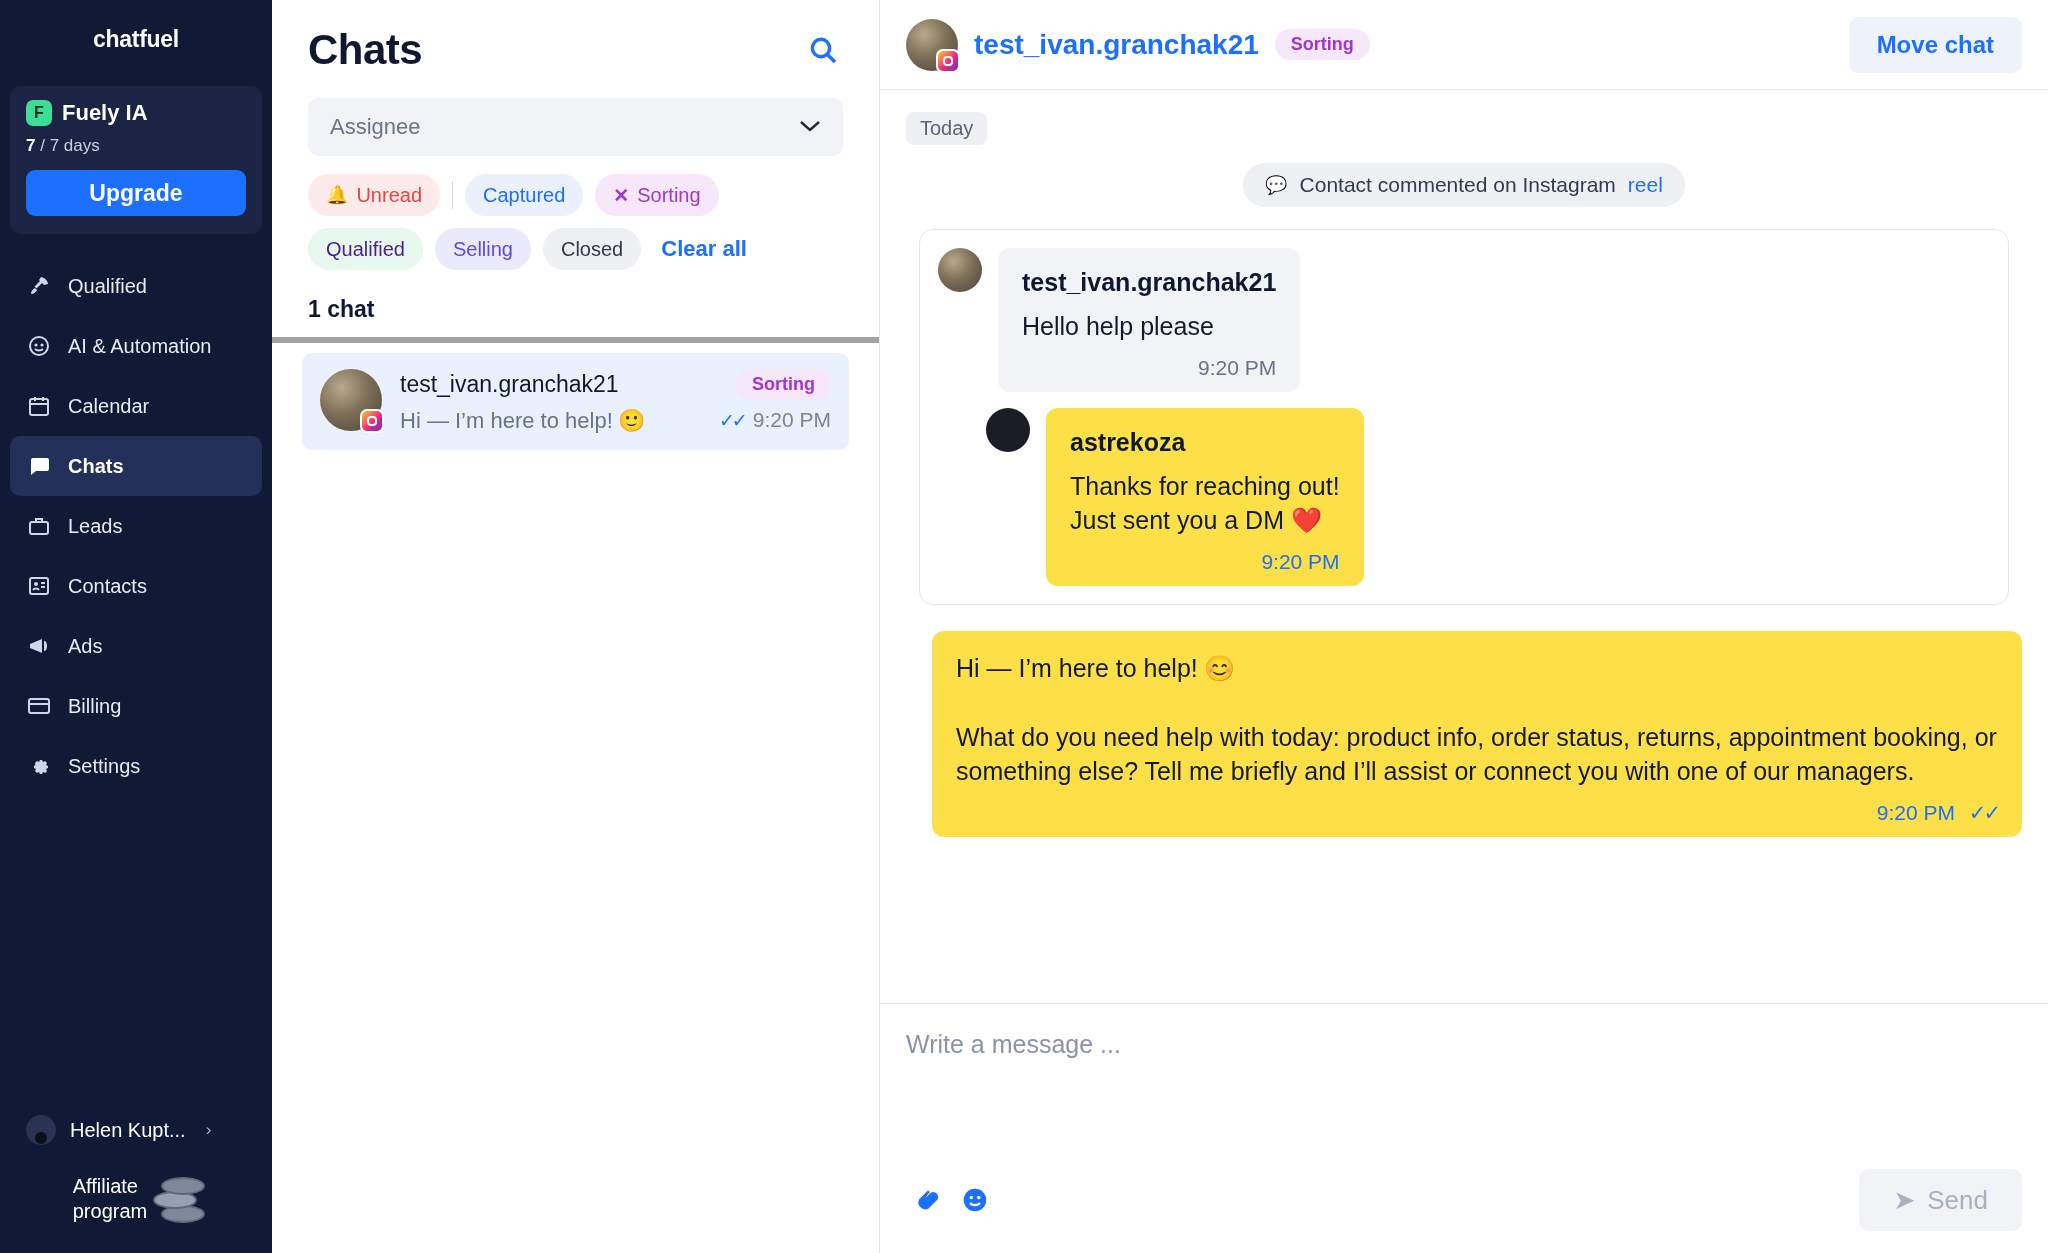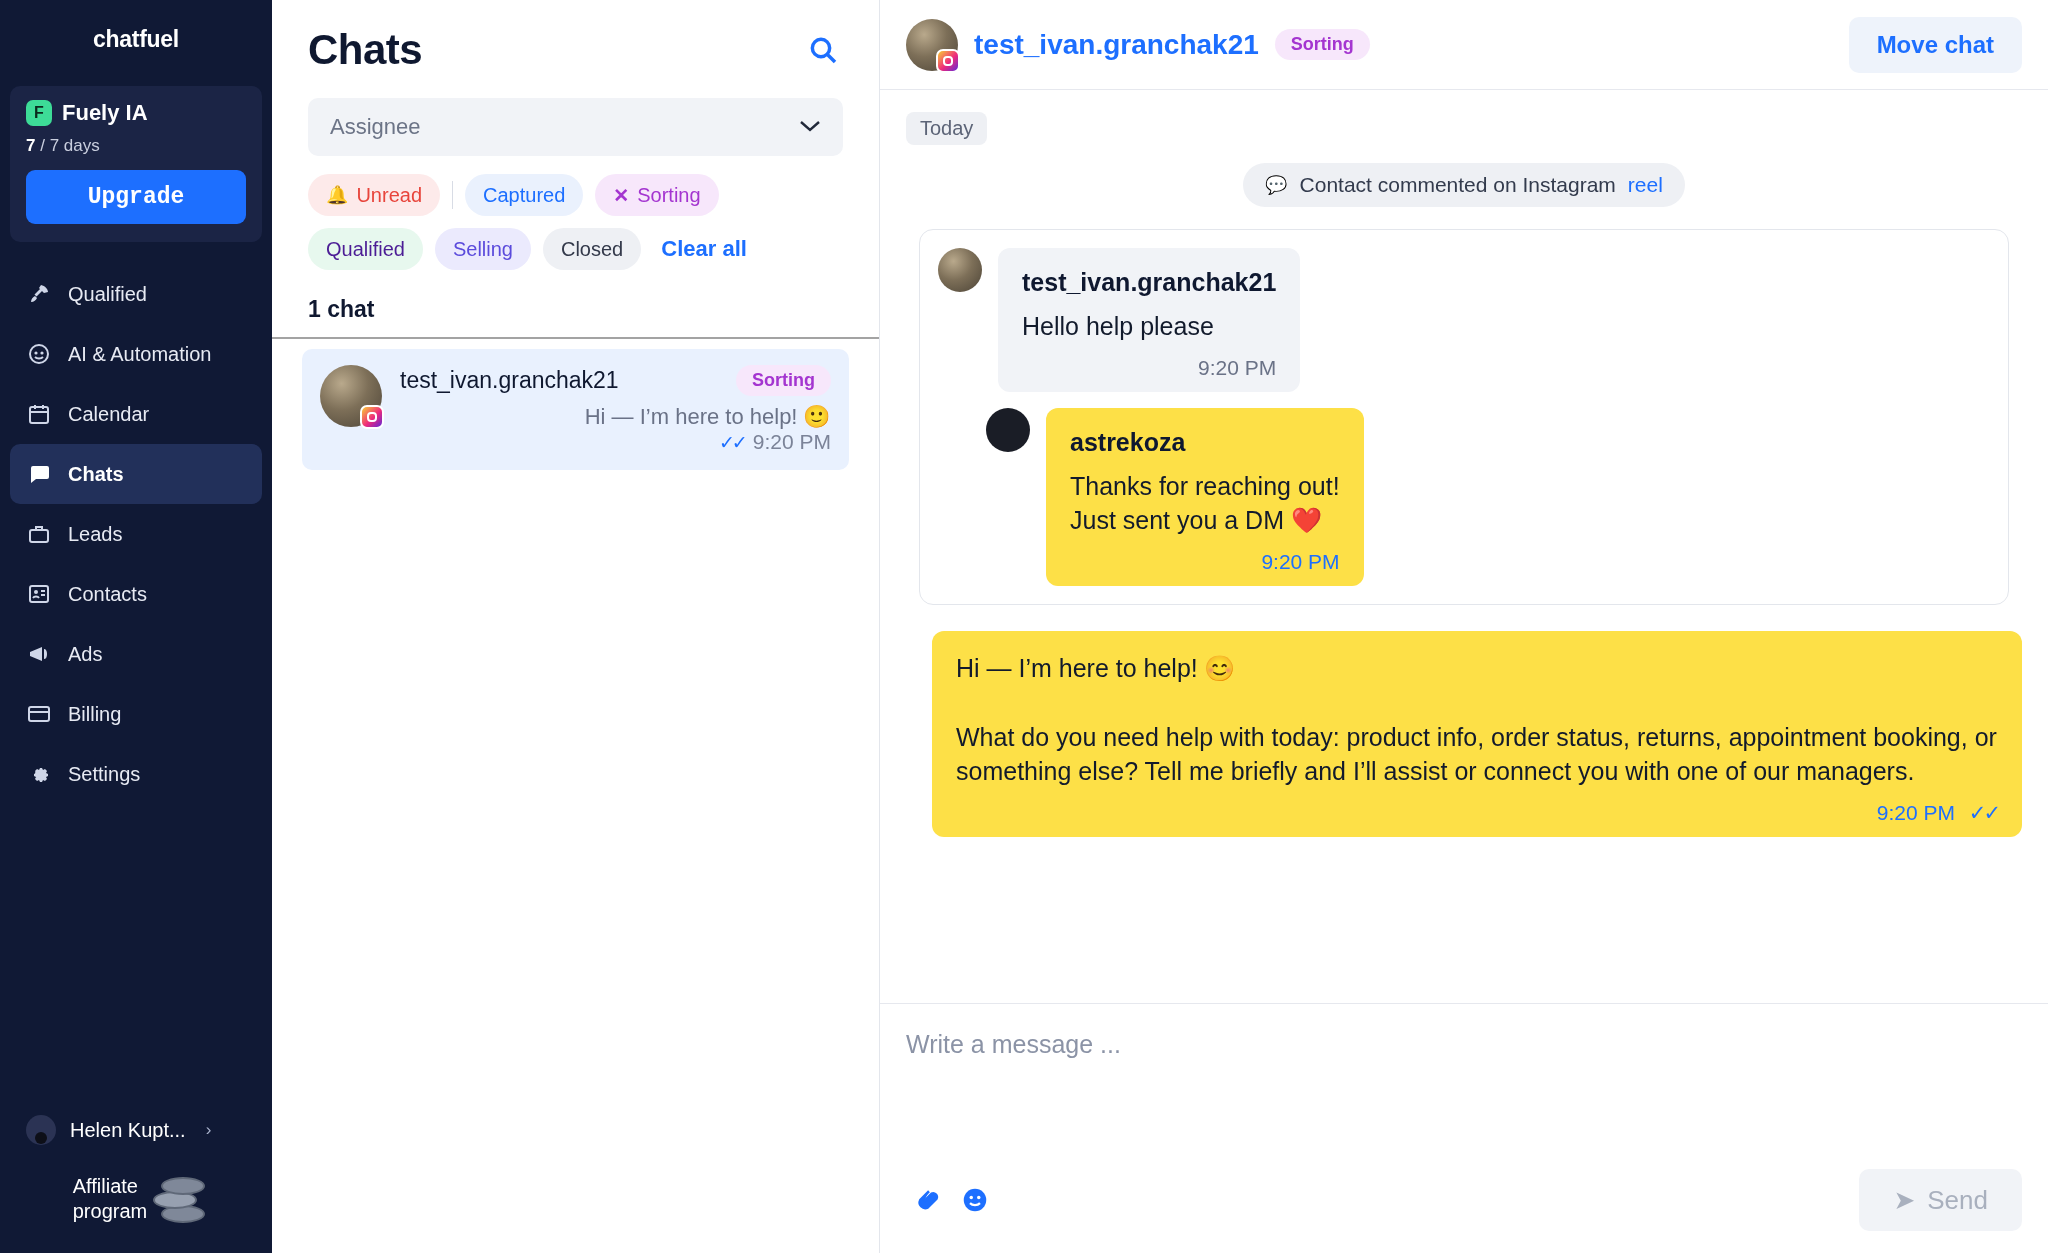--- a/index.html
+++ b/index.html
@@ -36,22 +36,22 @@
     font-size: 16px; font-weight: 700;
     display: flex; align-items: center; justify-content: center;
   }
   .plan-name { font-size: 22px; font-weight: 700; }
   .plan-days { font-size: 17px; color: #c9cede; margin-top: 10px; }
   .plan-days b { color: #ffffff; font-weight: 700; }
   .upgrade-btn {
     margin-top: 14px; width: 100%;
     background: #1d6fff; color: #fff;
     border: none; border-radius: 9px;
-    height: 54px; font-size: 23px; font-weight: 700;
-    font-family: Liberation Mono, monospace; cursor: pointer;
+    height: 46px; font-size: 23px; font-weight: 700;
+    font-family: Liberation Sans, sans-serif; cursor: pointer;
   }
   .nav { margin-top: 22px; flex: 1 1 auto; }
   .nav-item {
     display: flex; align-items: center; gap: 16px;
     height: 60px; margin: 0 10px; padding: 0 16px;
     border-radius: 10px; cursor: pointer;
     font-size: 20px; color: #e7eaf3;
   }
   .nav-item.active { background: #22305a; color: #fff; font-weight: 700; }
   .nav-ico {
@@ -128,21 +128,21 @@
   .chip.qualified { background: #e7f8ee; color: #4c1d95; }
   .chip.selling { background: #ebeafd; color: #5b4bdc; }
   .chip.closed { background: #eef0f4; color: #33394a; }
   .chip-sep { width: 1px; height: 28px; background: #d8dce5; }
   .clear-all { background: transparent; border: none; color: #1d6fff; font-size: 22px; font-weight: 700; cursor: pointer; font-family: inherit; padding: 0 8px; }
   .bell { font-size: 18px; }
   .xmark { font-size: 19px; font-weight: 700; }
 
   .count {
     padding: 26px 36px 14px 36px; font-size: 23px; font-weight: 700; color: #0f1830;
-    border-bottom: 2px solid #a3a3a3;
+    border-bottom: 6px solid #a3a3a3;
   }
 
   .chat-item {
     display: flex; gap: 18px; align-items: flex-start;
     margin: 10px 30px 0 30px; padding: 16px 18px;
     background: #e9f1fe; border-radius: 10px; cursor: pointer;
   }
   .ava-wrap { position: relative; width: 62px; height: 62px; flex: 0 0 62px; }
   .ava {
     width: 62px; height: 62px; border-radius: 50%;
@@ -157,21 +157,21 @@
     display: flex; align-items: center; justify-content: center;
   }
   .ig-badge i { width: 10px; height: 10px; border: 2px solid #fff; border-radius: 4px; display:block; }
   .ci-body { flex: 1 1 auto; min-width: 0; }
   .ci-top { display: flex; align-items: center; justify-content: space-between; gap: 10px; }
   .ci-name { font-size: 23px; color: #0f1830; font-weight: 400; }
   .tag-sorting {
     background: #f7e7fb; color: #a435d0; font-size: 18px; font-weight: 700;
     border-radius: 16px; padding: 5px 16px; white-space: nowrap;
   }
-  .ci-bottom { display: flex; align-items: flex-end; justify-content: space-between; margin-top: 8px; flex-direction: column; }
+  .ci-bottom { display: flex; align-items: flex-start; justify-content: space-between; margin-top: 8px; }
   .ci-preview { font-size: 22px; color: #6a7287; overflow: hidden; white-space: nowrap; text-overflow: ellipsis; }
   .ci-meta { display: flex; align-items: center; gap: 8px; color: #7b8398; font-size: 21px; white-space: nowrap; }
   .ticks { color: #1d6fff; font-size: 19px; letter-spacing: -3px; }
 
   
   .conv { flex: 1 1 auto; display: flex; flex-direction: column; min-width: 0; background: #fff; }
   .conv-head {
     height: 90px; flex: 0 0 90px;
     border-bottom: 1px solid #e6e8ee;
     display: flex; align-items: center; gap: 16px;

